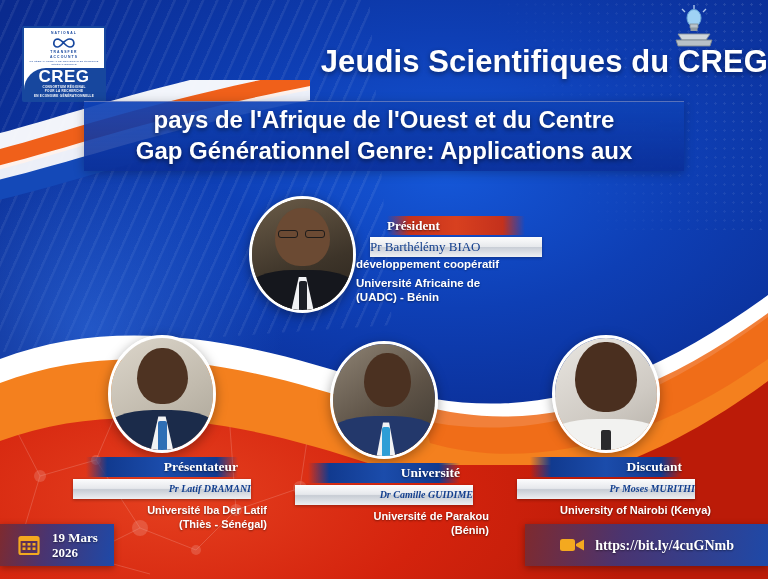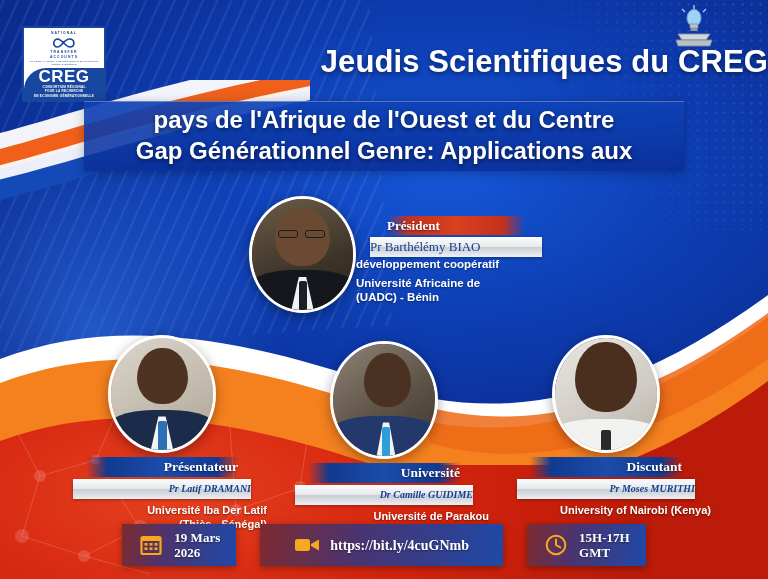--- a/index.html
+++ b/index.html
@@ -139,21 +139,21 @@
     background:linear-gradient(180deg,#fcfcfd 0%,#e6e8ec 47%,#c7ccd4 53%,#edeff2 100%);
     box-shadow:0 1px 3px rgba(0,0,0,.3);
     font-style:italic;
   }
   .affil2{
     display:block;margin-top:4px;font-size:11px;font-weight:bold;color:#ffffff;
     line-height:14px;text-shadow:0 1px 2px rgba(0,0,0,.45);
   }
 
   
-  .chips{position:absolute;left:0;top:524px;width:768px;display:flex;justify-content:center;gap:24px;}
+  .chips{position:absolute;left:0;top:524px;width:768px;display:flex;justify-content:space-between;gap:24px;}
   .chip{
     height:42px;display:flex;align-items:center;gap:10px;padding:0 16px;
     background:linear-gradient(100deg,#7e2a2f 0%,#4a3470 40%,#1e49a8 100%);
     box-shadow:0 2px 7px rgba(0,0,0,.35);
   }
   .chip .ico{flex:0 0 auto;width:26px;height:26px;display:flex;align-items:center;justify-content:center;}
   .chip .txt{
     font-family:"Liberation Serif", serif;font-weight:bold;color:#ffffff;
     font-size:13px;line-height:15px;text-shadow:0 1px 2px rgba(0,0,0,.45);text-align:left;
   }
@@ -341,27 +341,15 @@
     <div class="chip chip-link">
       <span class="ico">
         <svg viewBox="0 0 26 18" width="26" height="18">
           <rect x="1" y="3" width="15" height="12" rx="2.5" fill="#f4a91f"></rect>
           <path d="M17,8 L25,3.5 L25,14.5 L17,10 Z" fill="#f4a91f"></path>
         </svg>
       </span>
       <span class="txt">https://bit.ly/4cuGNmb</span>
     </div>
 
-    <div class="chip">
-      <span class="ico">
-        <svg viewBox="0 0 24 24" width="24" height="24">
-          <circle cx="12" cy="12" r="9.3" fill="none" stroke="#f4a91f" stroke-width="2"></circle>
-          <path d="M12,6.4 L12,12 L16.2,14.4" fill="none" stroke="#f4a91f" stroke-width="2" stroke-linecap="round"></path>
-        </svg>
-      </span>
-      <span class="txt">
-        <div>15H-17H</div>
-        <div>GMT</div>
-      </span>
-    </div>
 
   </div>
 </div>
 
 </body></html>

